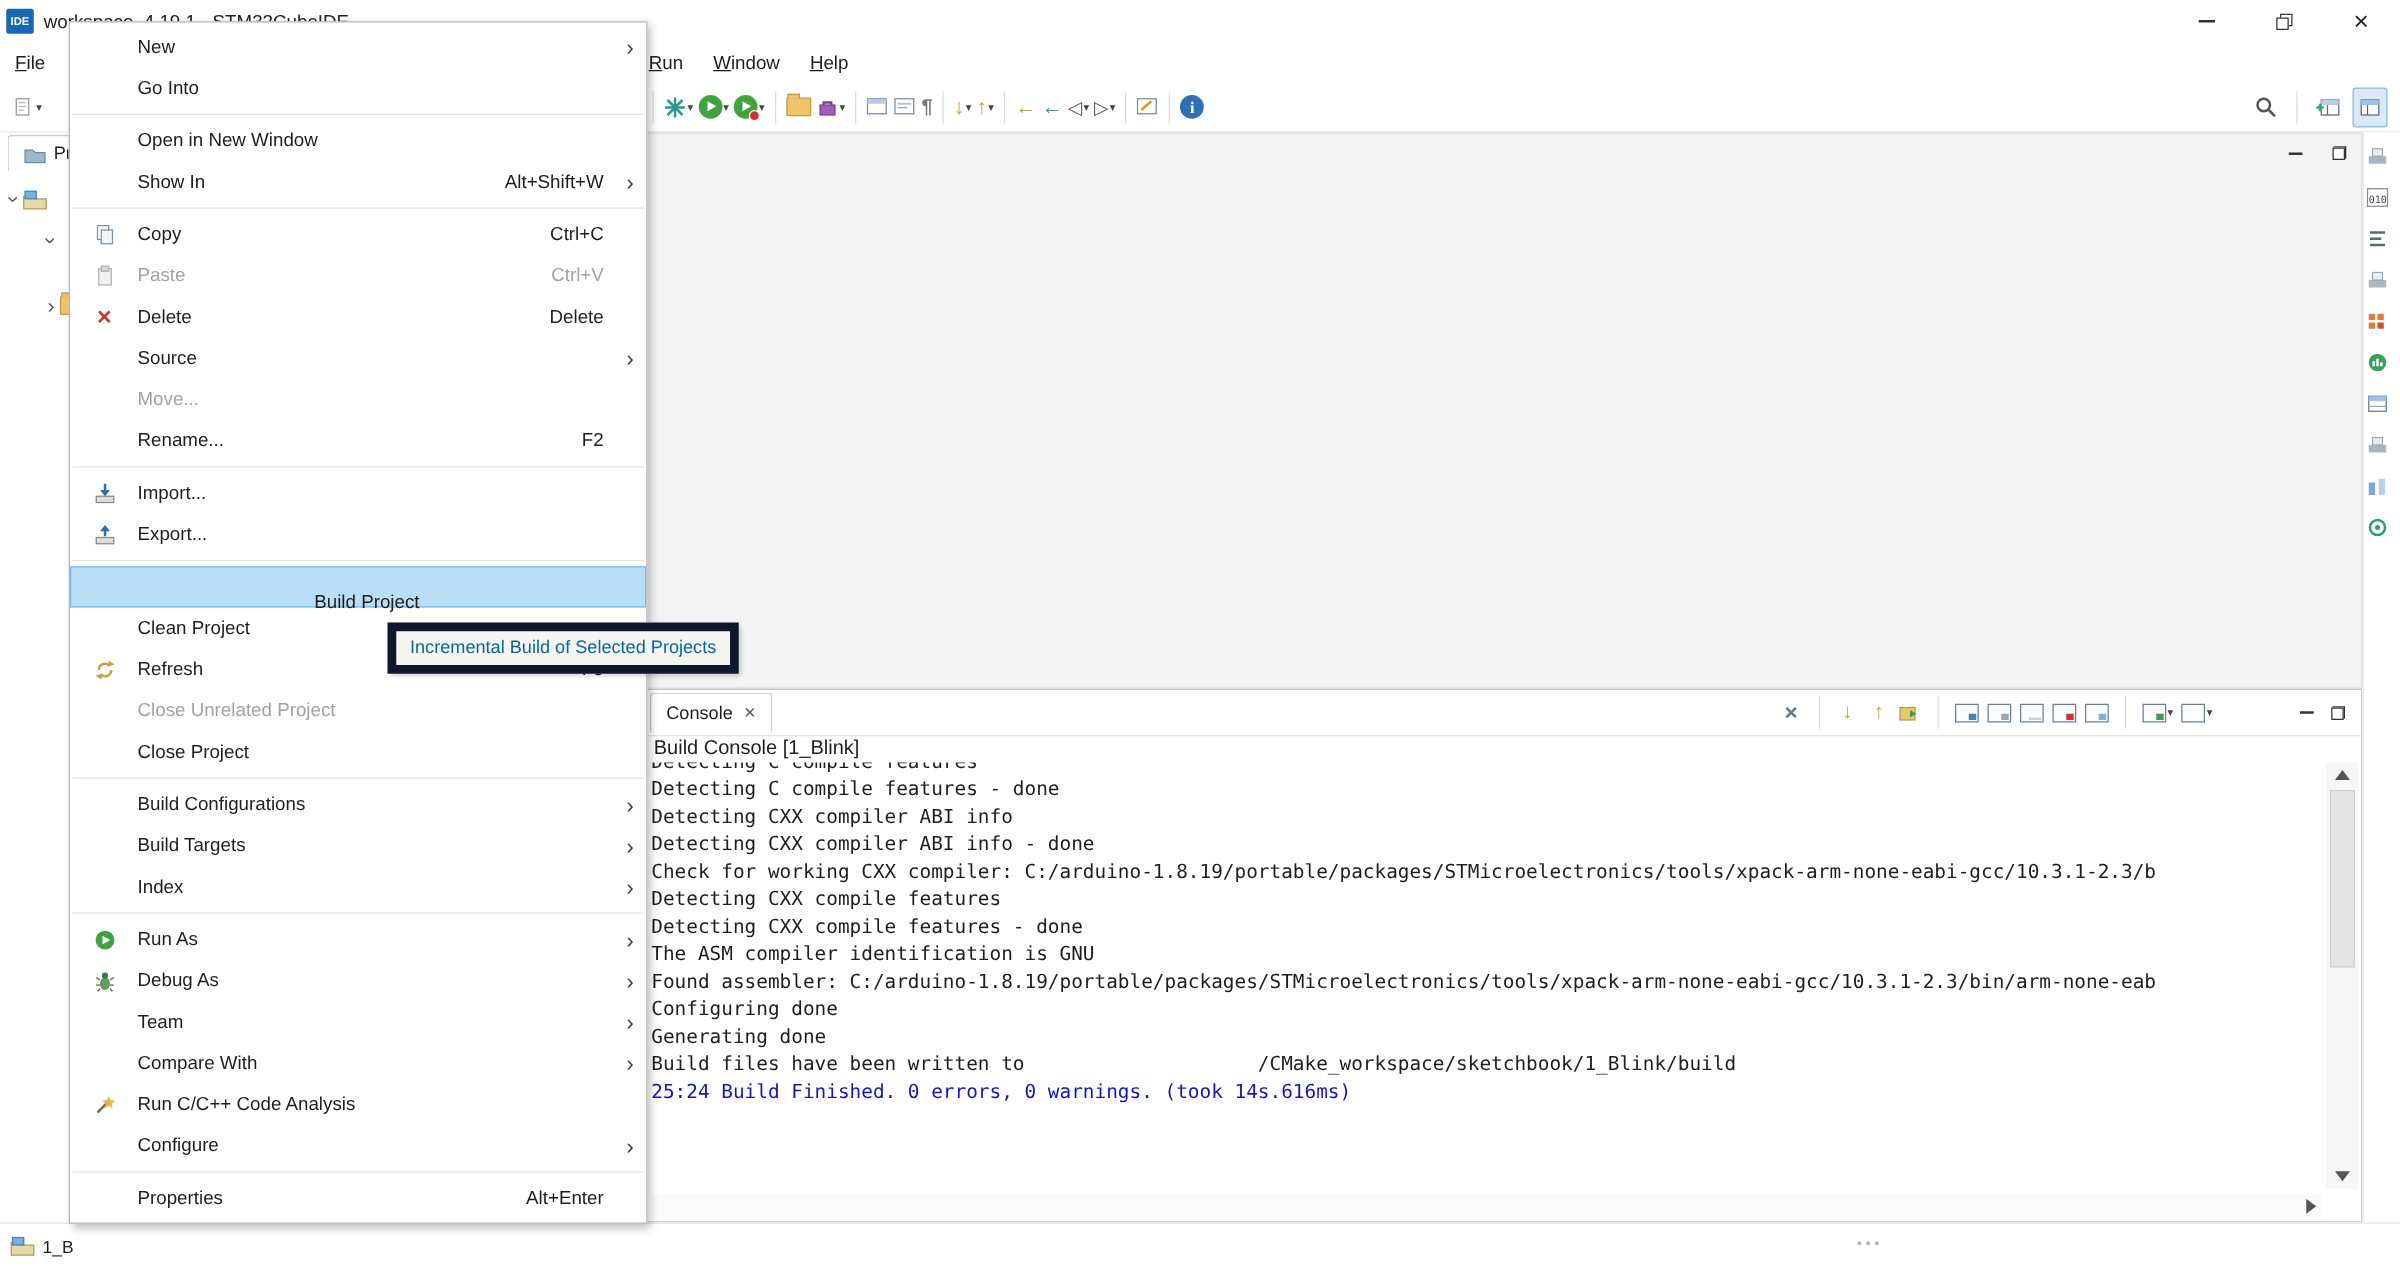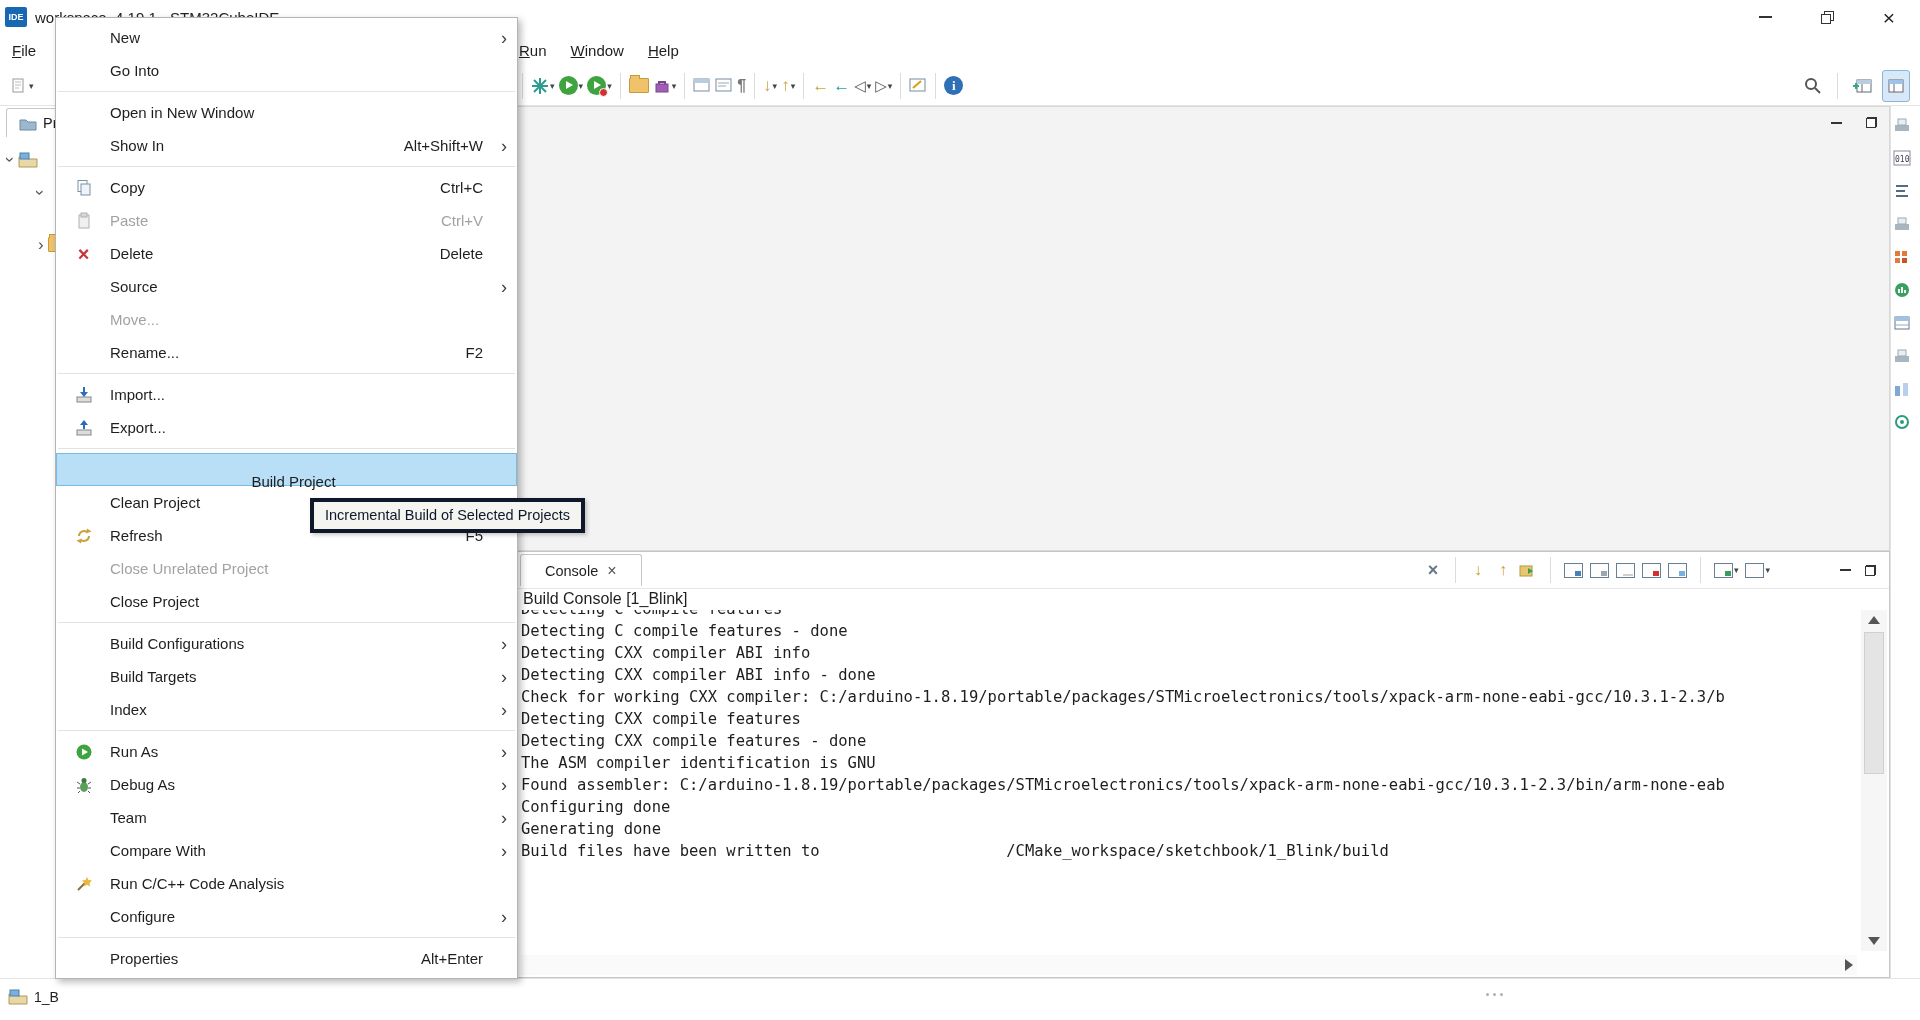--- a/index.html
+++ b/index.html
@@ -55,21 +55,21 @@
   .tree-row{position:absolute;display:flex;align-items:center;gap:4px;font-size:14px;}
   .chev-down{display:inline-block;transform:rotate(90deg);font-size:17px;color:#555;line-height:1;}
   .chev-right{display:inline-block;font-size:17px;color:#555;line-height:1;}
 
   .right-col{position:absolute;left:514px;right:30px;top:106px;bottom:42px;}
   .editor-area{position:absolute;top:0;left:0;right:0;height:445px;background:#f3f3f3;border:1px solid #d8d8d8;box-sizing:border-box;}
   .ed-controls{position:absolute;top:10px;right:12px;display:flex;gap:24px;align-items:center;}
 
   .console-panel{position:absolute;left:0;right:0;top:445px;bottom:0;background:#fff;border:1px solid #c6c6c6;box-sizing:border-box;}
   .console-tabs{position:absolute;top:0;left:0;right:0;height:36px;display:flex;align-items:center;border-bottom:1px solid #e6e6e6;}
-  .console-tab{margin-left:5px;height:31px;display:flex;align-items:center;gap:9px;padding:0 24px;background:#fff;
+  .console-tab{margin-left:5px;height:31px;display:flex;align-items:center;gap:9px;padding:0 12px;background:#fff;
                border:1px solid #c8c8c8;border-bottom:none;border-radius:3px 3px 0 0;font-size:14.5px;}
   .tab-close{font-size:16px;color:#555;line-height:1;}
   .console-tools{margin-left:auto;display:flex;align-items:center;gap:7px;padding-right:10px;}
   .ct{display:flex;align-items:center;justify-content:center;height:24px;min-width:18px;}
   .cwin{width:17px;height:13px;border:1px solid #6b7f94;background:#fdfdfd;position:relative;display:inline-block;}
   .cwin .acc{position:absolute;right:1px;bottom:1px;width:6px;height:5px;}
   .gold{color:#c9a23c;font-weight:bold;font-size:16px;}
   .console-title{position:absolute;top:36px;left:8px;right:40px;height:22px;font-size:16px;line-height:22px;white-space:nowrap;overflow:hidden;}
   .console-output{position:absolute;top:58px;left:6px;right:32px;bottom:22px;overflow:hidden;
                   font-family:"DejaVu Sans Mono",monospace;font-size:15.5px;line-height:22px;}
@@ -98,21 +98,21 @@
   .mi .ic{width:27px;height:20px;margin-right:13px;display:flex;align-items:center;justify-content:center;flex:none;}
   .mi .sc{position:absolute;right:34px;}
   .mi .sub{position:absolute;right:10px;font-size:18px;color:#404040;line-height:1;}
   .mi.dis{color:#a2a2a2;}
   .mi.hl{background:#b9dff7;box-shadow:inset 0 0 0 1px #79bae4;flex-direction:column;}
   .msep{height:1px;background:#e2e2e2;margin:4px 2px;}
   .del-x{color:#c9363a;font-weight:bold;font-size:20px;line-height:1;}
 
   
   .tooltip{position:absolute;left:310px;top:498px;height:27px;line-height:27px;padding:0 11px;background:#f4f4f0;
-           border:4px solid #0f172a;box-shadow:2px 2px 4px rgba(0,0,0,.22);font-size:14.5px;color:#0f172a;z-index:60;white-space:nowrap;}
+           border:7px solid #0f172a;box-shadow:2px 2px 4px rgba(0,0,0,.22);font-size:14.5px;color:#0369a1;z-index:60;white-space:nowrap;}
 
   .mini-folder{width:18px;height:13px;background:#f0c36a;border:1px solid #c79a3c;border-radius:1px;position:relative;}
   .mini-folder::before{content:"";position:absolute;top:-4px;left:0;width:8px;height:3px;background:#f0c36a;border:1px solid #c79a3c;border-bottom:none;}
 </style>
 </head>
 <body>
 
 <div class="titlebar">
   <div class="app-badge">IDE</div>
   <div class="win-title">workspace_4.19.1 - STM32CubeIDE</div>
@@ -379,20 +379,21 @@
 Detecting CXX compiler ABI info - done
 Check for working CXX compiler: C:/arduino-1.8.19/portable/packages/STMicroelectronics/tools/xpack-arm-none-eabi-gcc/10.3.1-2.3/b
 Detecting CXX compile features
 Detecting CXX compile features - done
 The ASM compiler identification is GNU
 Found assembler: C:/arduino-1.8.19/portable/packages/STMicroelectronics/tools/xpack-arm-none-eabi-gcc/10.3.1-2.3/bin/arm-none-eab
 Configuring done
 Generating done
 Build files have been written to                    /CMake_workspace/sketchbook/1_Blink/build
 </div>
+      <div class="console-finished">25:24 Build Finished. 0 errors, 0 warnings. (took 14s.616ms)</div>
     </div>
 
     <div class="vscroll">
       <span class="tri-up"></span>
       <span class="vthumb"></span>
       <span class="tri-down"></span>
     </div>
     <div class="hscroll">
       <span class="tri-right"></span>
     </div>

